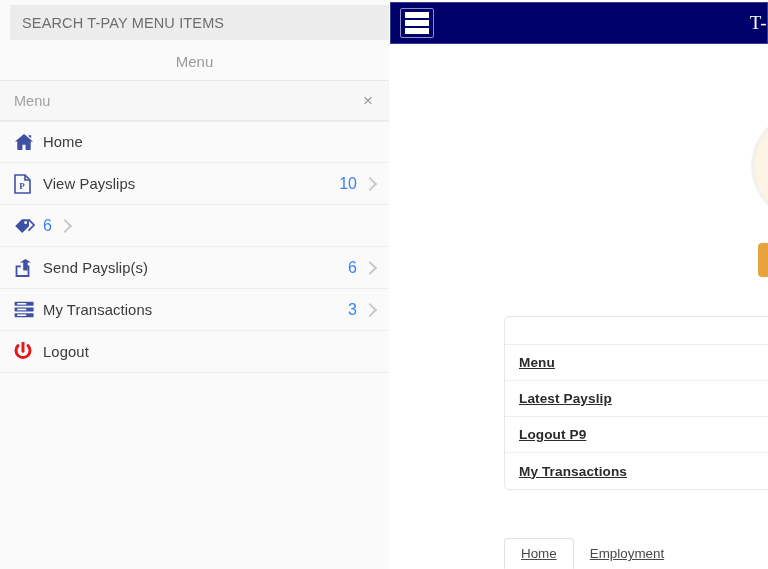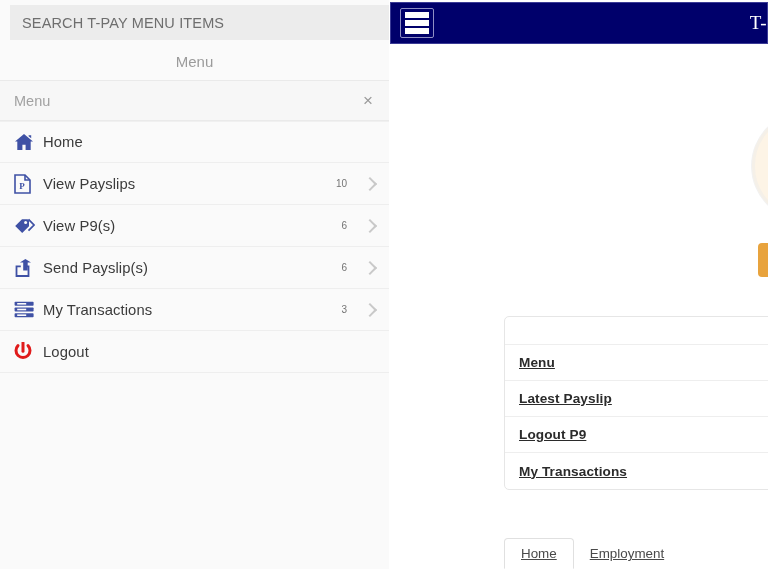--- a/index.html
+++ b/index.html
@@ -117,23 +117,23 @@
     margin-right: 5px;
   }
   .mi-icon svg { display: block; }
   .mi-label {
     font-size: 14.8px;
     color: #3b3b3b;
     flex: 1;
     letter-spacing: 0.1px;
   }
   .mi-count {
-    font-size: 10px;
-    color: #737373;
-    margin-right: 18px;
+    font-size: 16px;
+    color: #3b82f6;
+    margin-right: 8px;
   }
   .mi-chev {
     width: 10px;
     height: 16px;
     flex: 0 0 10px;
     position: relative;
   }
   .mi-chev::after {
     content: "";
     position: absolute;
@@ -324,21 +324,20 @@
           <span class="mi-chev"></span>
         </div>
         <div class="menu-row">
           <span class="mi-icon">
             <svg width="21" height="16" viewBox="0 0 21 16">
               <path d="M1.2 8 L8 1.2 h5.4 a1.6 1.6 0 0 1 1.6 1.6 V8.2 L8.2 15 Z" fill="#3f51a5"></path>
               <circle cx="11.6" cy="4.5" r="1.5" fill="#fafafa"></circle>
               <path d="M14.5 1.4 L20 7 l-5.5 5.6" fill="none" stroke="#3f51a5" stroke-width="1.7"></path>
             </svg>
           </span>
-          <span class="mi-label">View P9(s)</span>
           <span class="mi-count">6</span>
           <span class="mi-chev"></span>
         </div>
         <div class="menu-row">
           <span class="mi-icon">
             <svg width="19" height="18" viewBox="0 0 19 18">
               <path d="M1.6 6.4h5.2V8.2H3.4v7.9h10.2V8.2h-3.3V6.4h5.1v11.5H1.6z" fill="#3f51a5"></path>
               <path d="M9.2 11.6V3.4H5.9L11.4 0 17 3.4h-3.3v8.2z" fill="#3f51a5"></path>
             </svg>
           </span>

